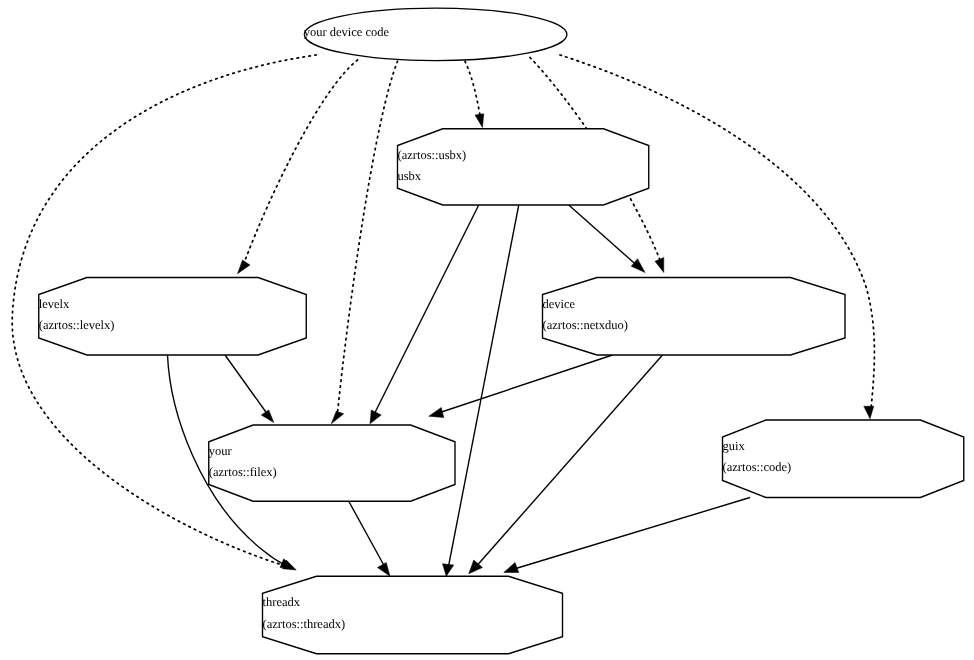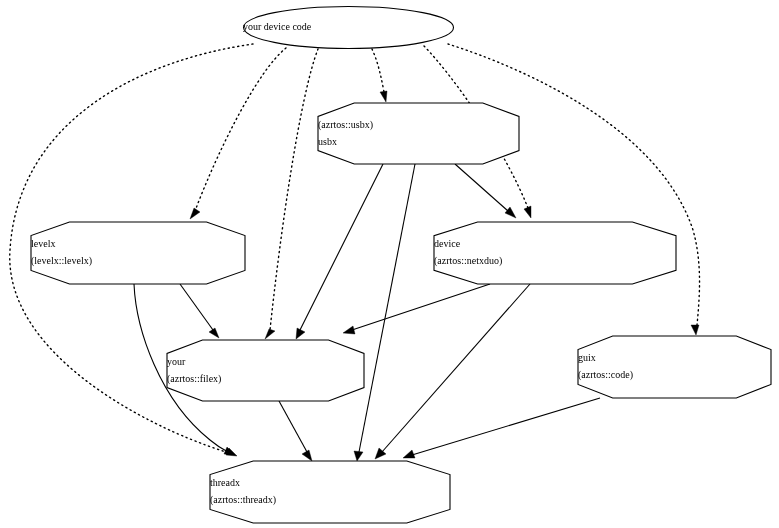--- a/index.html
+++ b/index.html
@@ -114,21 +114,21 @@
   <div id="labels-layer">
       <div class="node-label" style="left: 243px; top: 18px; width: 210px;">
         <span class="lbl-line">your device code</span>
       </div>
       <div class="node-label" style="left: 318px; top: 116px; width: 201px;">
         <span class="lbl-line">(azrtos::usbx)</span>
         <span class="lbl-line">usbx</span>
       </div>
       <div class="node-label" style="left: 31px; top: 235px; width: 214px;">
         <span class="lbl-line">levelx</span>
-        <span class="lbl-line">(levelx::levelx)</span>
+        <span class="lbl-line">(azrtos::levelx)</span>
       </div>
       <div class="node-label" style="left: 434px; top: 235px; width: 242px;">
         <span class="lbl-line">device</span>
         <span class="lbl-line">(azrtos::netxduo)</span>
       </div>
       <div class="node-label" style="left: 167px; top: 353px; width: 197px;">
         <span class="lbl-line">your</span>
         <span class="lbl-line">(azrtos::filex)</span>
       </div>
       <div class="node-label" style="left: 578px; top: 349px; width: 193px;">

